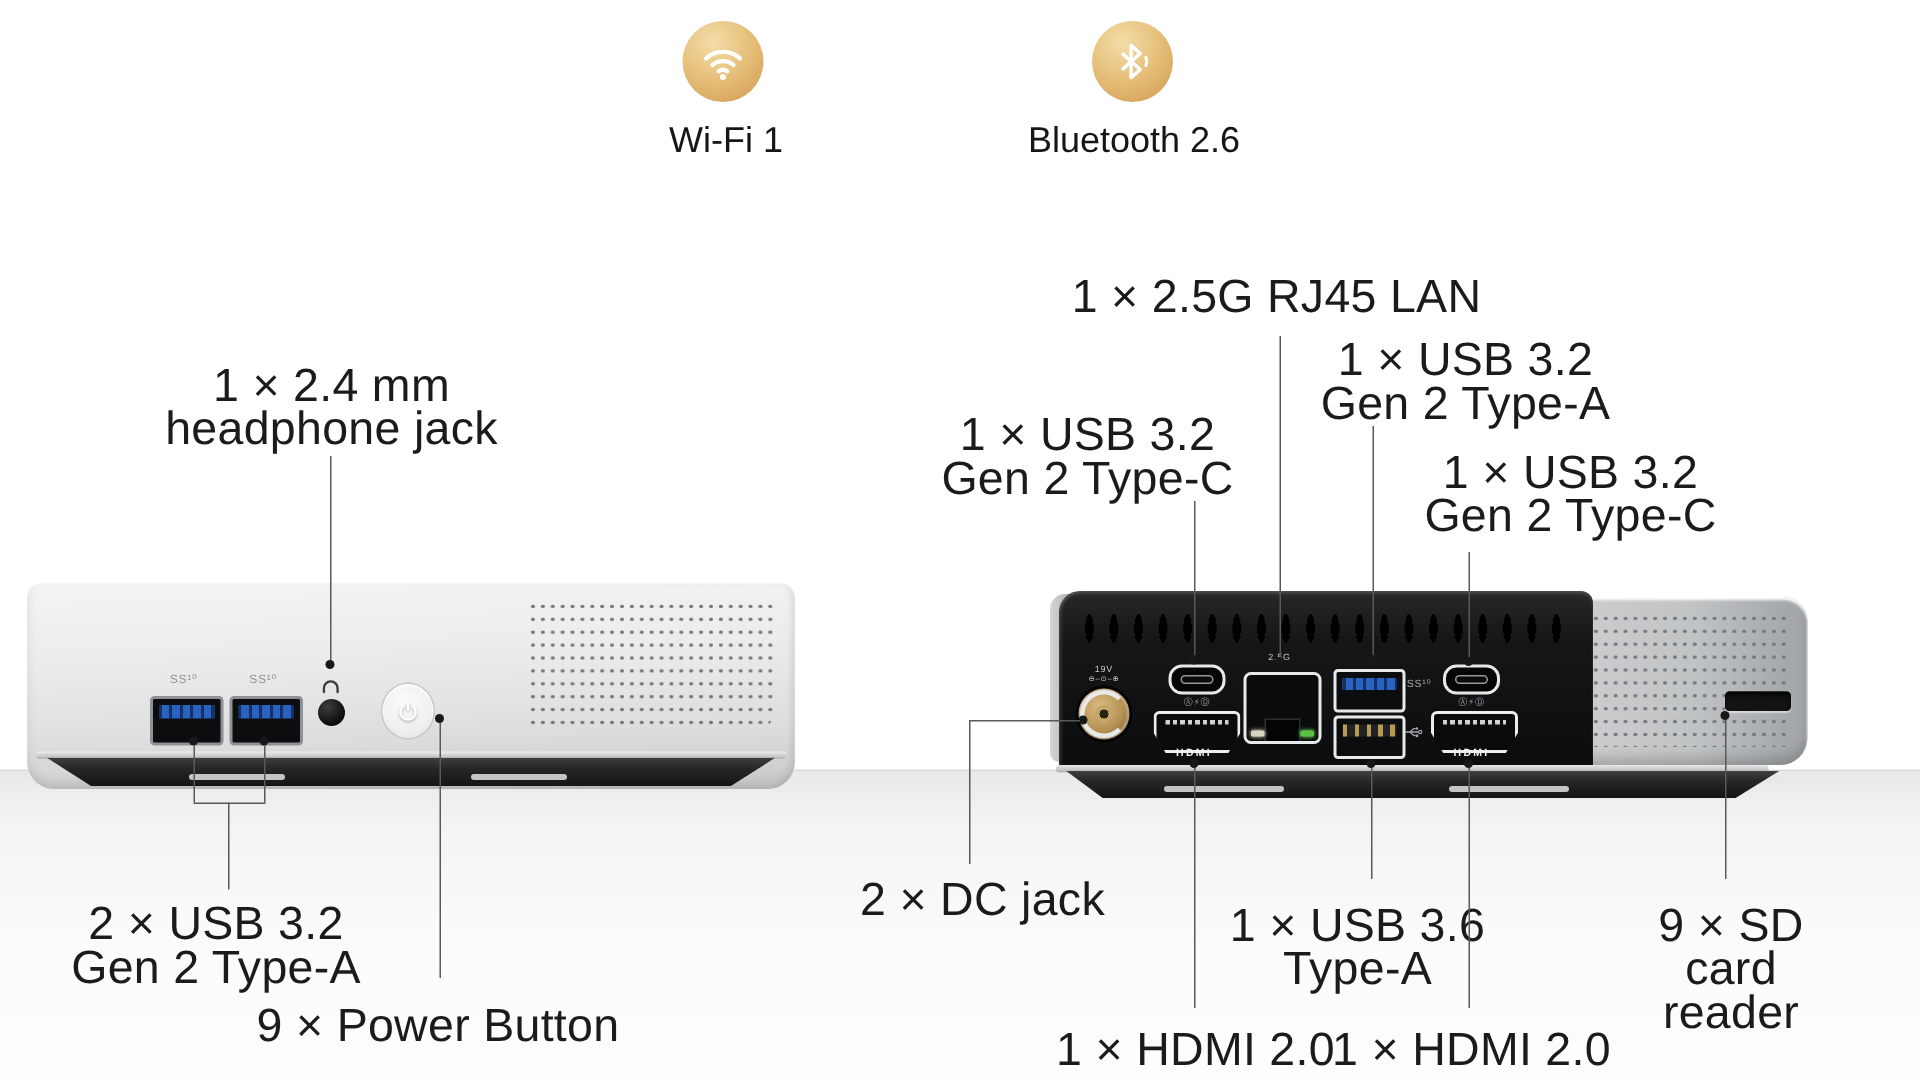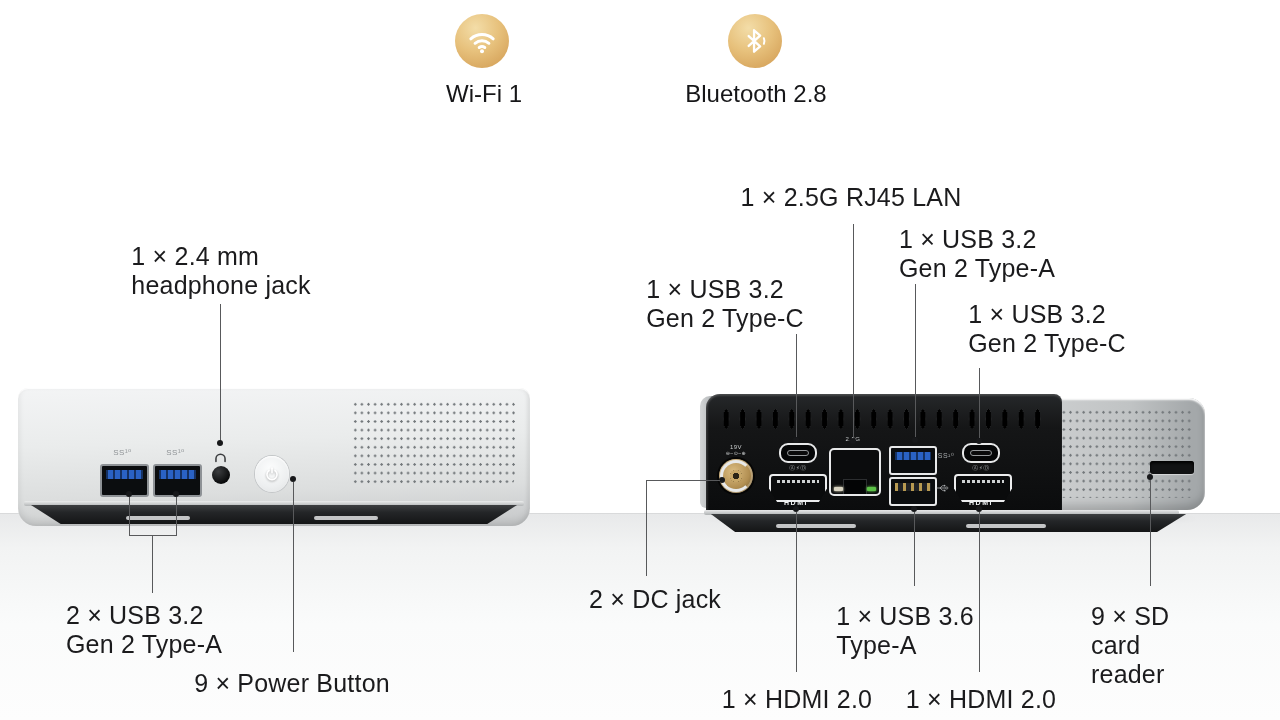--- a/index.html
+++ b/index.html
@@ -6,22 +6,22 @@
   #stage{position:relative;width:1280px;height:720px;background:#ffffff;overflow:hidden;
          font-family:"Liberation Sans","DejaVu Sans",sans-serif;color:#1a1a1c;}
   
   .floor{position:absolute;left:0;top:513px;width:1280px;height:207px;
          background:linear-gradient(180deg,#e8e9ea 0px,#f2f3f3 34px,#fafbfb 110px,#fdfdfd 100%);
          border-top:1px solid #d9dadb;}
   .dshadow{position:absolute;height:10px;border-radius:50%;
          background:radial-gradient(ellipse at center,rgba(35,37,39,.35),rgba(35,37,39,0) 72%);
          filter:blur(2px);}
   
-  .label{position:absolute;transform:translateX(-50%);font-size:25px;line-height:29px;
-         white-space:pre-line;color:#1b1b1d;letter-spacing:.2px;}
+  .label{position:absolute;transform:translateX(-50%);font-size:31px;line-height:29px;
+         text-align:center;white-space:pre-line;color:#1b1b1d;letter-spacing:.2px;}
   .vl{position:absolute;width:1px;background:#58595b;}
   .hl{position:absolute;height:1px;background:#58595b;}
   .dot{position:absolute;width:6px;height:6px;border-radius:50%;background:#17181a;}
   
   .fcirc{position:absolute;width:54px;height:54px;border-radius:50%;
          background:radial-gradient(circle at 38% 26%,#f3dda8 0%,#e7c17c 45%,#d8a75f 80%,#cf9c52 100%);
          display:flex;align-items:center;justify-content:center;}
   .flabel{position:absolute;transform:translateX(-50%);font-size:24px;color:#161618;}
   
   .device{position:absolute;}
@@ -97,21 +97,21 @@
   <div class="flabel" style="left:484px;top:80px;">Wi-Fi 1</div>
 
   <div class="fcirc" style="left:728px;top:14px;">
     <svg viewBox="0 0 24 24" width="28" height="28">
       <g fill="none" stroke="#ffffff" stroke-linejoin="round" stroke-linecap="round">
         <path d="M6.6 7.8l9.8 8.8-5.2 4.6V2.8l5.2 4.6-9.8 8.8" stroke-width="2"></path>
         <path d="M19.6 9.6a6.2 6.2 0 0 1 0 4.8" stroke-width="1.7"></path>
       </g>
     </svg>
   </div>
-  <div class="flabel" style="left:756px;top:80px;">Bluetooth 2.8</div>
+  <div class="flabel" style="left:756px;top:80px;">Bluetooth 2.6</div>
 
   <div class="device" style="left:18px;top:388px;width:512px;height:138px;">
     <div class="body-front">
       <div class="ventdots" style="left:334px;top:12px;width:164px;height:88px;border-radius:6px 8px 14px 6px;"></div>
     </div>
 
     <div style="position:absolute;left:6px;right:6px;top:113px;height:5px;background:linear-gradient(#eceded,#b3b6b7);border-radius:2px;"></div>
     <div class="base" style="left:8px;right:8px;top:117px;height:19px;clip-path:polygon(1% 0,99% 0,93% 100%,7% 100%);border-radius:0 0 8px 8px;">
       <div class="foot" style="left:100px;width:64px;top:11px;"></div>
       <div class="foot" style="left:288px;width:64px;top:11px;"></div>

